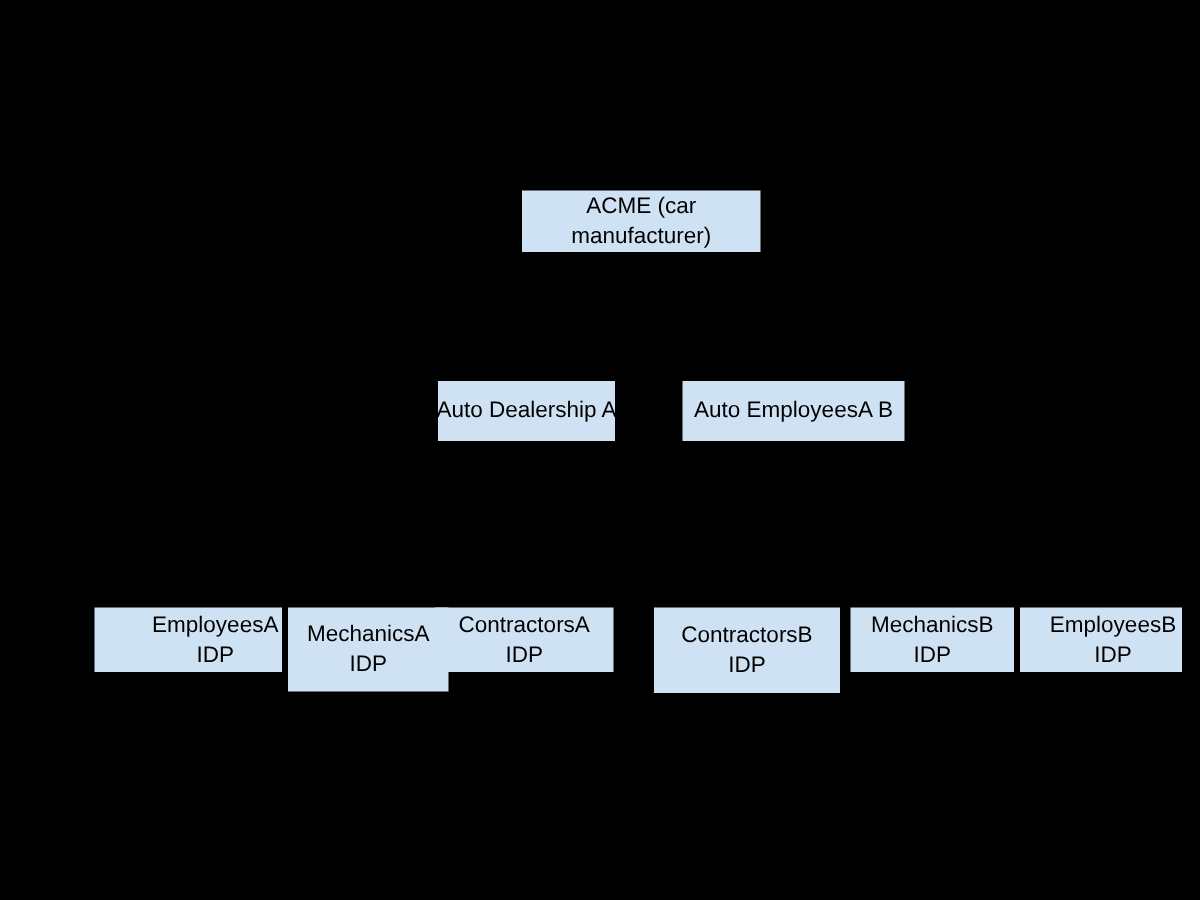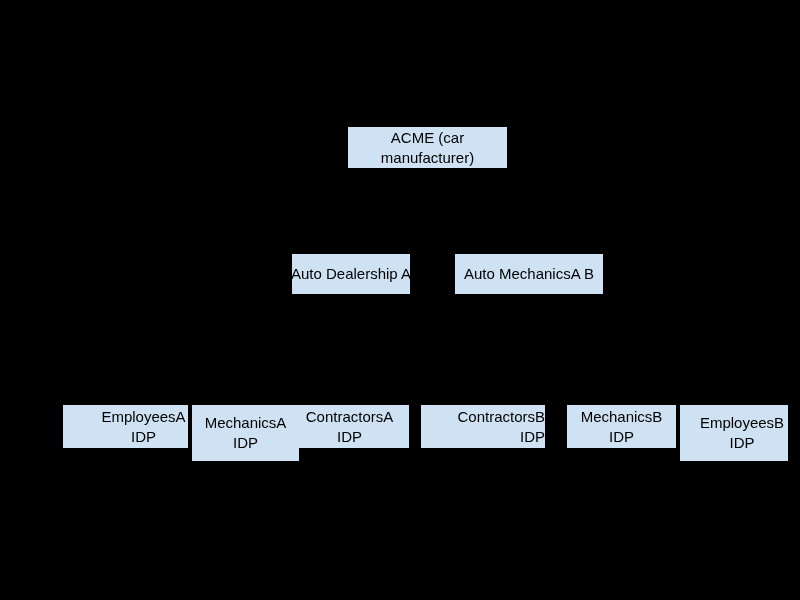--- a/index.html
+++ b/index.html
@@ -44,47 +44,47 @@
     <span class="line">ACME (car</span>
     <span class="line">manufacturer)</span>
   </div>
 
   <div class="node" style="left:292px;top:254px;width:118px;height:40px;">
     <span class="line">Auto Dealership A</span>
 
   </div>
 
   <div class="node" style="left:455px;top:254px;width:148px;height:40px;">
-    <span class="line">Auto MechanicsA B</span>
+    <span class="line">Auto EmployeesA B</span>
 
   </div>
 
   <div class="node" style="left:63px;top:405px;width:125px;height:43px;padding-left:36px;">
     <span class="line">EmployeesA</span>
     <span class="line">IDP</span>
   </div>
 
   <div class="node" style="left:192px;top:405px;width:107px;height:56px;">
     <span class="line">MechanicsA</span>
     <span class="line">IDP</span>
   </div>
 
   <div class="node" style="left:290px;top:405px;width:119px;height:43px;">
     <span class="line">ContractorsA</span>
     <span class="line">IDP</span>
   </div>
 
-  <div class="node" style="left:421px;top:405px;width:124px;height:43px;align-items:flex-end;">
+  <div class="node" style="left:436px;top:405px;width:124px;height:57px;">
     <span class="line">ContractorsB</span>
     <span class="line">IDP</span>
   </div>
 
   <div class="node" style="left:567px;top:405px;width:109px;height:43px;">
     <span class="line">MechanicsB</span>
     <span class="line">IDP</span>
   </div>
 
-  <div class="node" style="left:680px;top:405px;width:108px;height:56px;padding-left:16px;">
+  <div class="node" style="left:680px;top:405px;width:108px;height:43px;padding-left:16px;">
     <span class="line">EmployeesB</span>
     <span class="line">IDP</span>
   </div>
 
 </div>
 
 </body></html>

